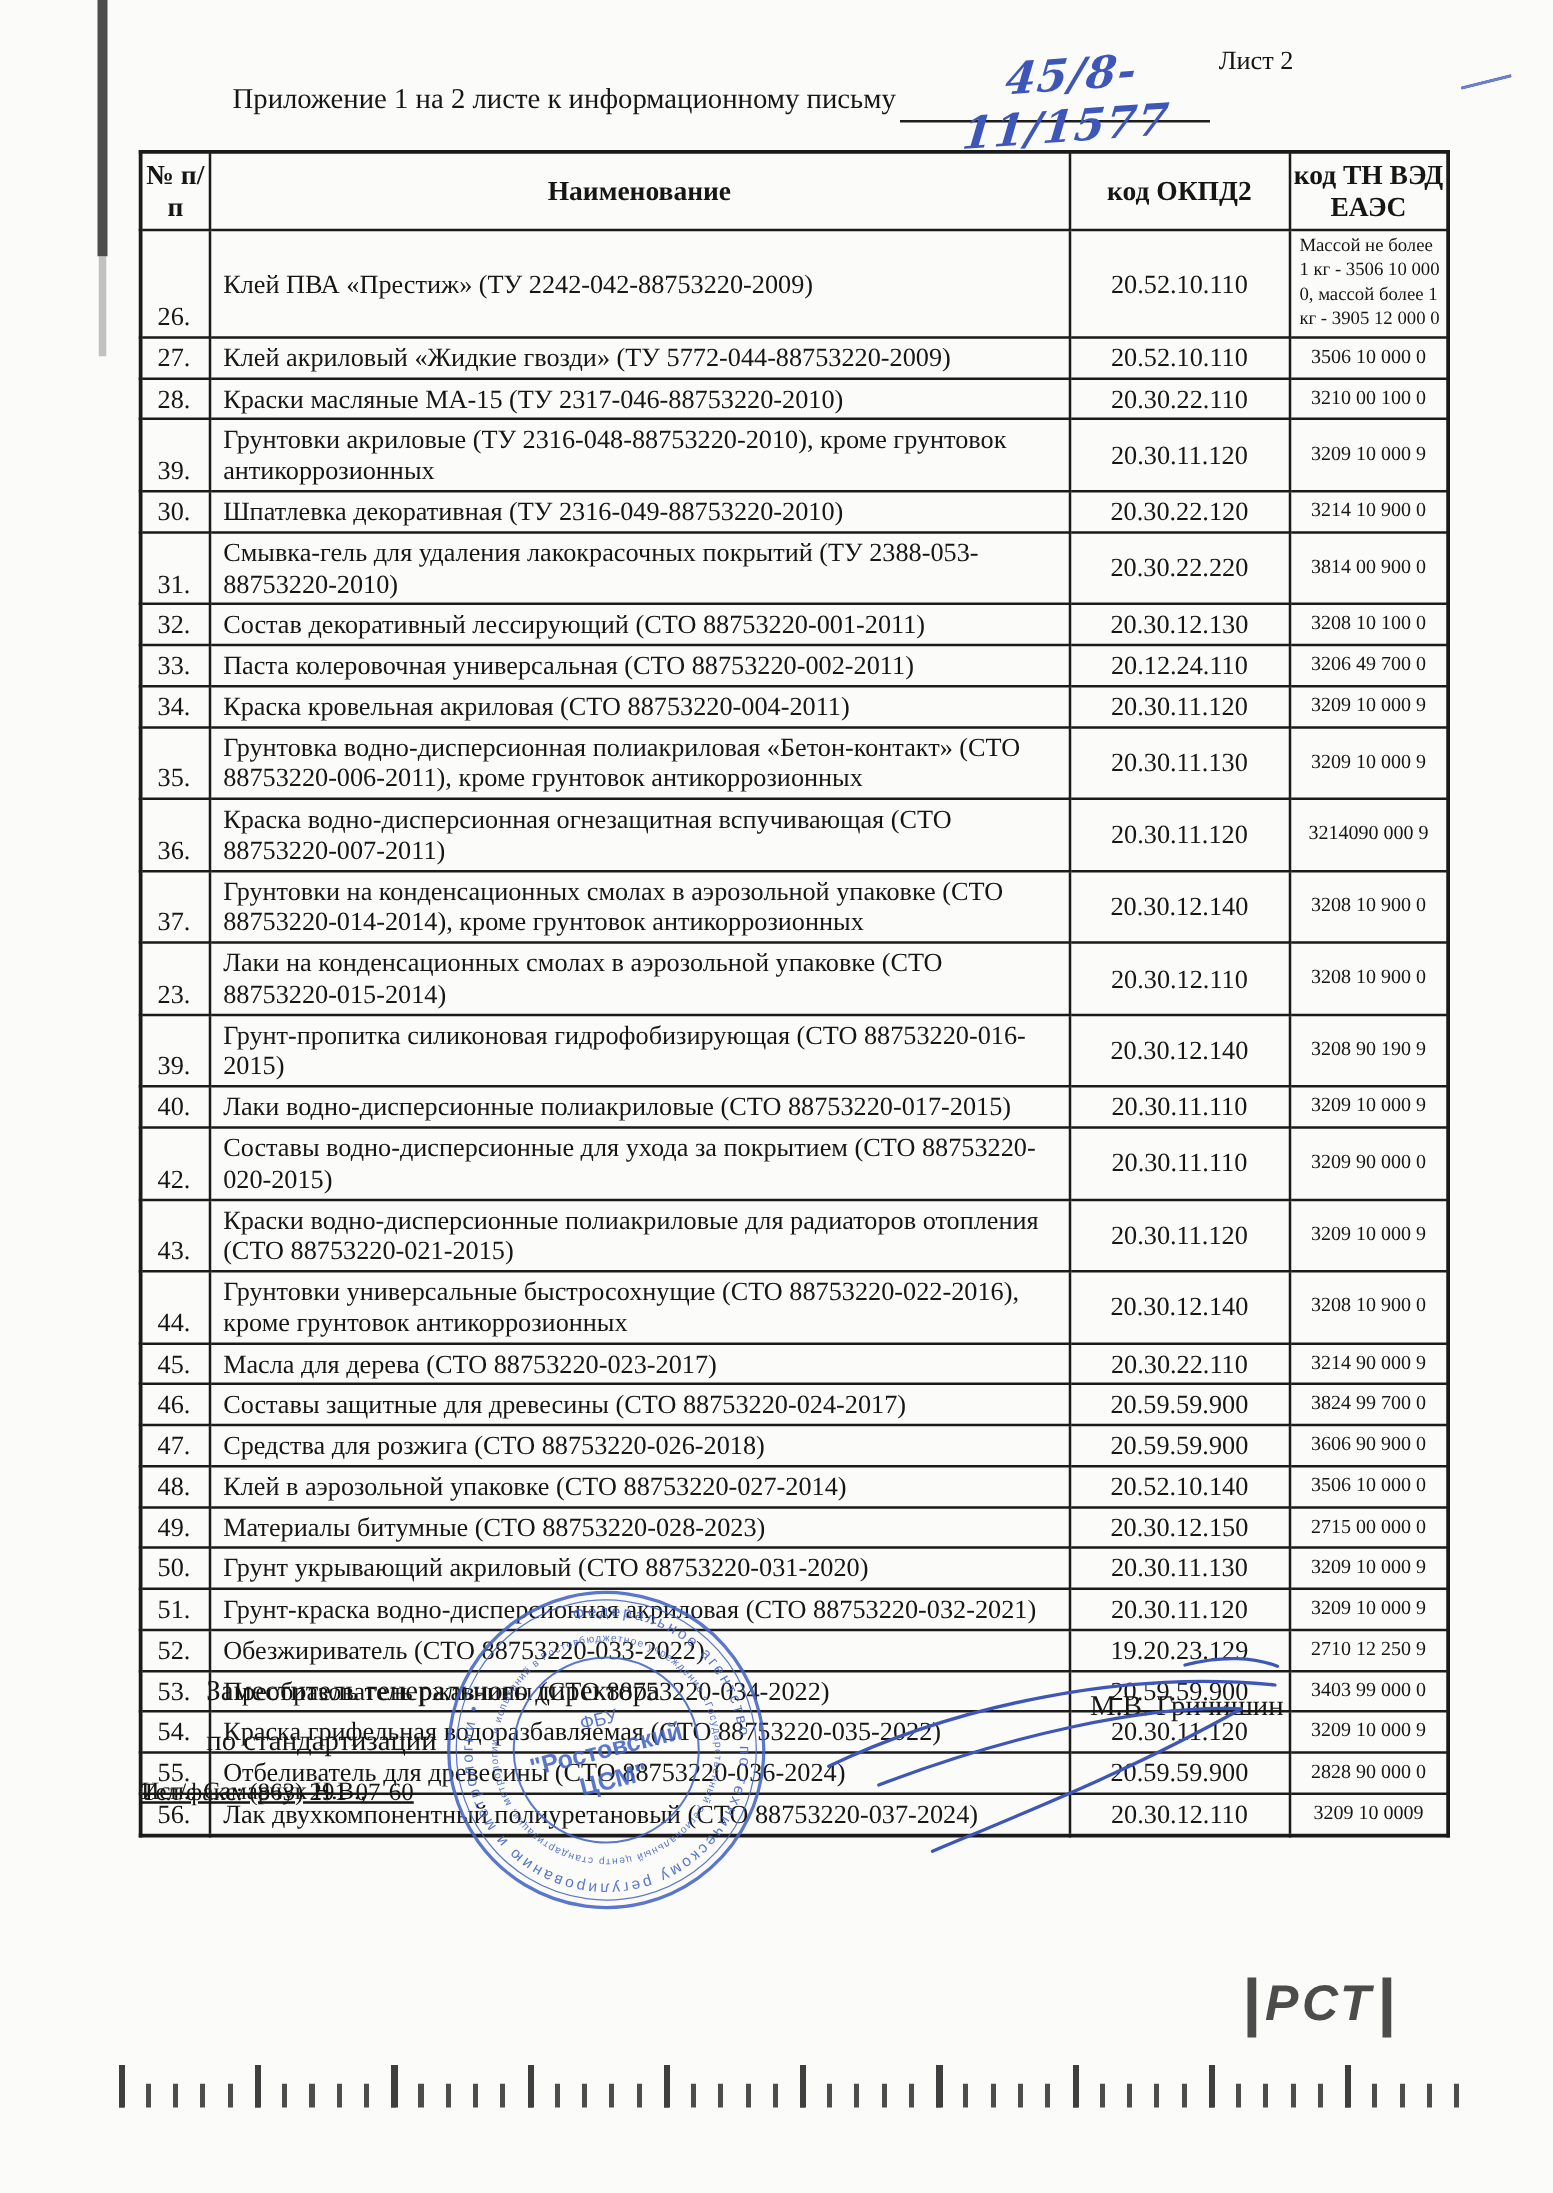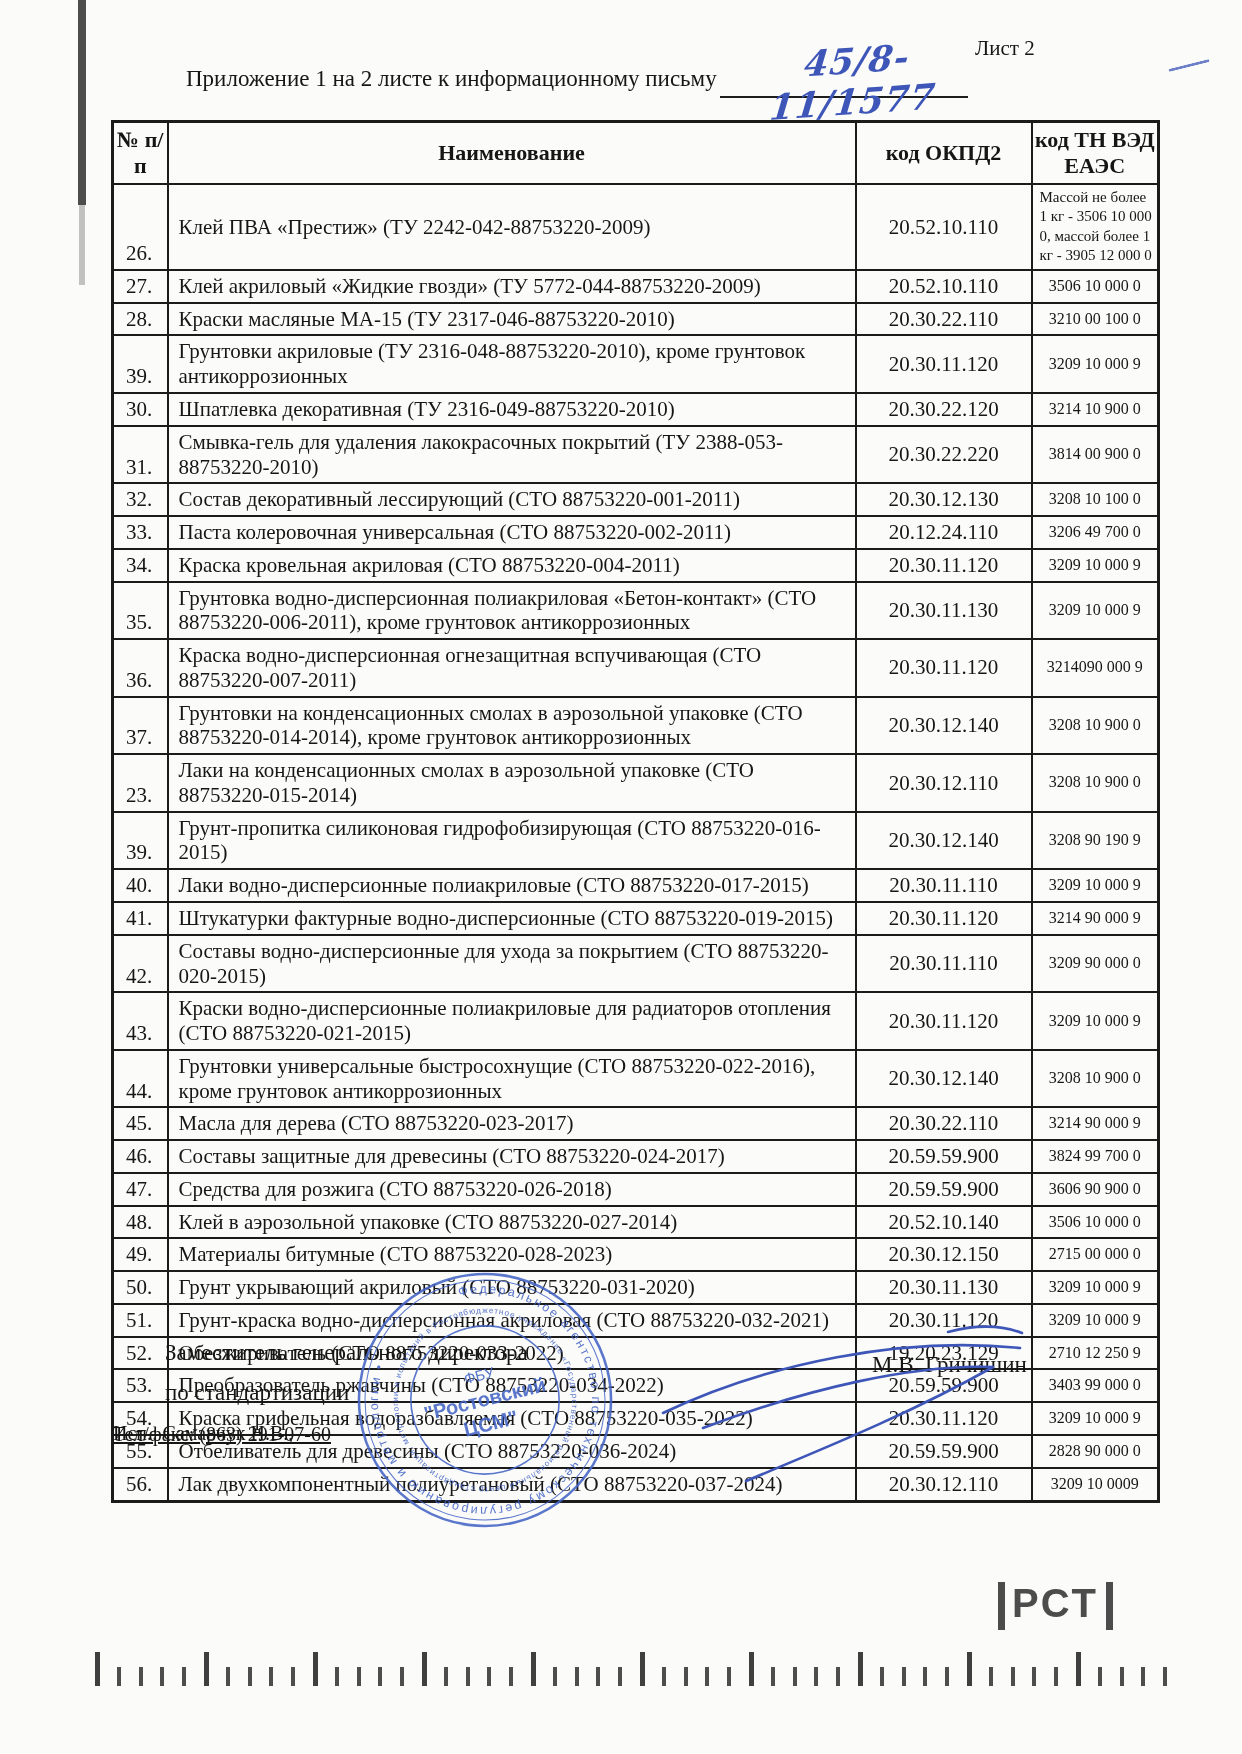--- a/index.html
+++ b/index.html
@@ -43,21 +43,21 @@
   
   .position-line1{left:165px;top:1340px;font-size:23px;}
   .position-line2{left:165px;top:1380px;font-size:23px;}
   .signer-name{left:872px;top:1352px;font-size:23px;}
   .executor-line{left:113px;top:1422px;font-size:20px;}
   .phone-line{left:113px;top:1423px;font-size:20px;text-decoration:underline;}
 
   .signature-svg{left:648px;top:1318px;}
   .stamp-svg{left:340px;top:1255px;opacity:.88;}
 
-  .rst-logo{left:998px;top:1582px;display:flex;align-items:center;gap:7px;color:#4c4c4c;}
+  .rst-logo{left:998px;top:1582px;display:flex;align-items:center;gap:7px;color:#4c4c4c;font-style:italic;}
   .rst-bar{width:7px;height:48px;background:#4c4c4c;}
   .rst-text{font-family:"Liberation Sans",sans-serif;font-weight:bold;font-size:40px;letter-spacing:3px;line-height:1;padding-bottom:6px;}
 
   .ruler{left:95px;top:1652px;width:1088px;height:34px;}
   .ruler .short-ticks{position:absolute;left:0;right:0;bottom:0;height:19px;
     background:repeating-linear-gradient(90deg,#4d4d4d 0 4px,transparent 4px 21.8px);}
   .ruler .tall-ticks{position:absolute;left:0;right:0;bottom:0;height:34px;
     background:repeating-linear-gradient(90deg,#3f3f3f 0 5px,transparent 5px 109px);}
 </style>
 </head>
@@ -187,26 +187,20 @@
     <td class="c-tnved">3208 90 190 9</td>
   </tr>
 
   <tr>
     <td class="c-num">40.</td>
     <td class="c-name">Лаки водно-дисперсионные полиакриловые (СТО 88753220-017-2015)</td>
     <td class="c-okpd2">20.30.11.110</td>
     <td class="c-tnved">3209 10 000 9</td>
   </tr>
 
-  <tr>
-    <td class="c-num">41.</td>
-    <td class="c-name">Штукатурки фактурные водно-дисперсионные (СТО 88753220-019-2015)</td>
-    <td class="c-okpd2">20.30.11.120</td>
-    <td class="c-tnved">3214 90 000 9</td>
-  </tr>
 
   <tr>
     <td class="c-num">42.</td>
     <td class="c-name">Составы водно-дисперсионные для ухода за покрытием (СТО 88753220-020-2015)</td>
     <td class="c-okpd2">20.30.11.110</td>
     <td class="c-tnved">3209 90 000 0</td>
   </tr>
 
   <tr>
     <td class="c-num">43.</td>

